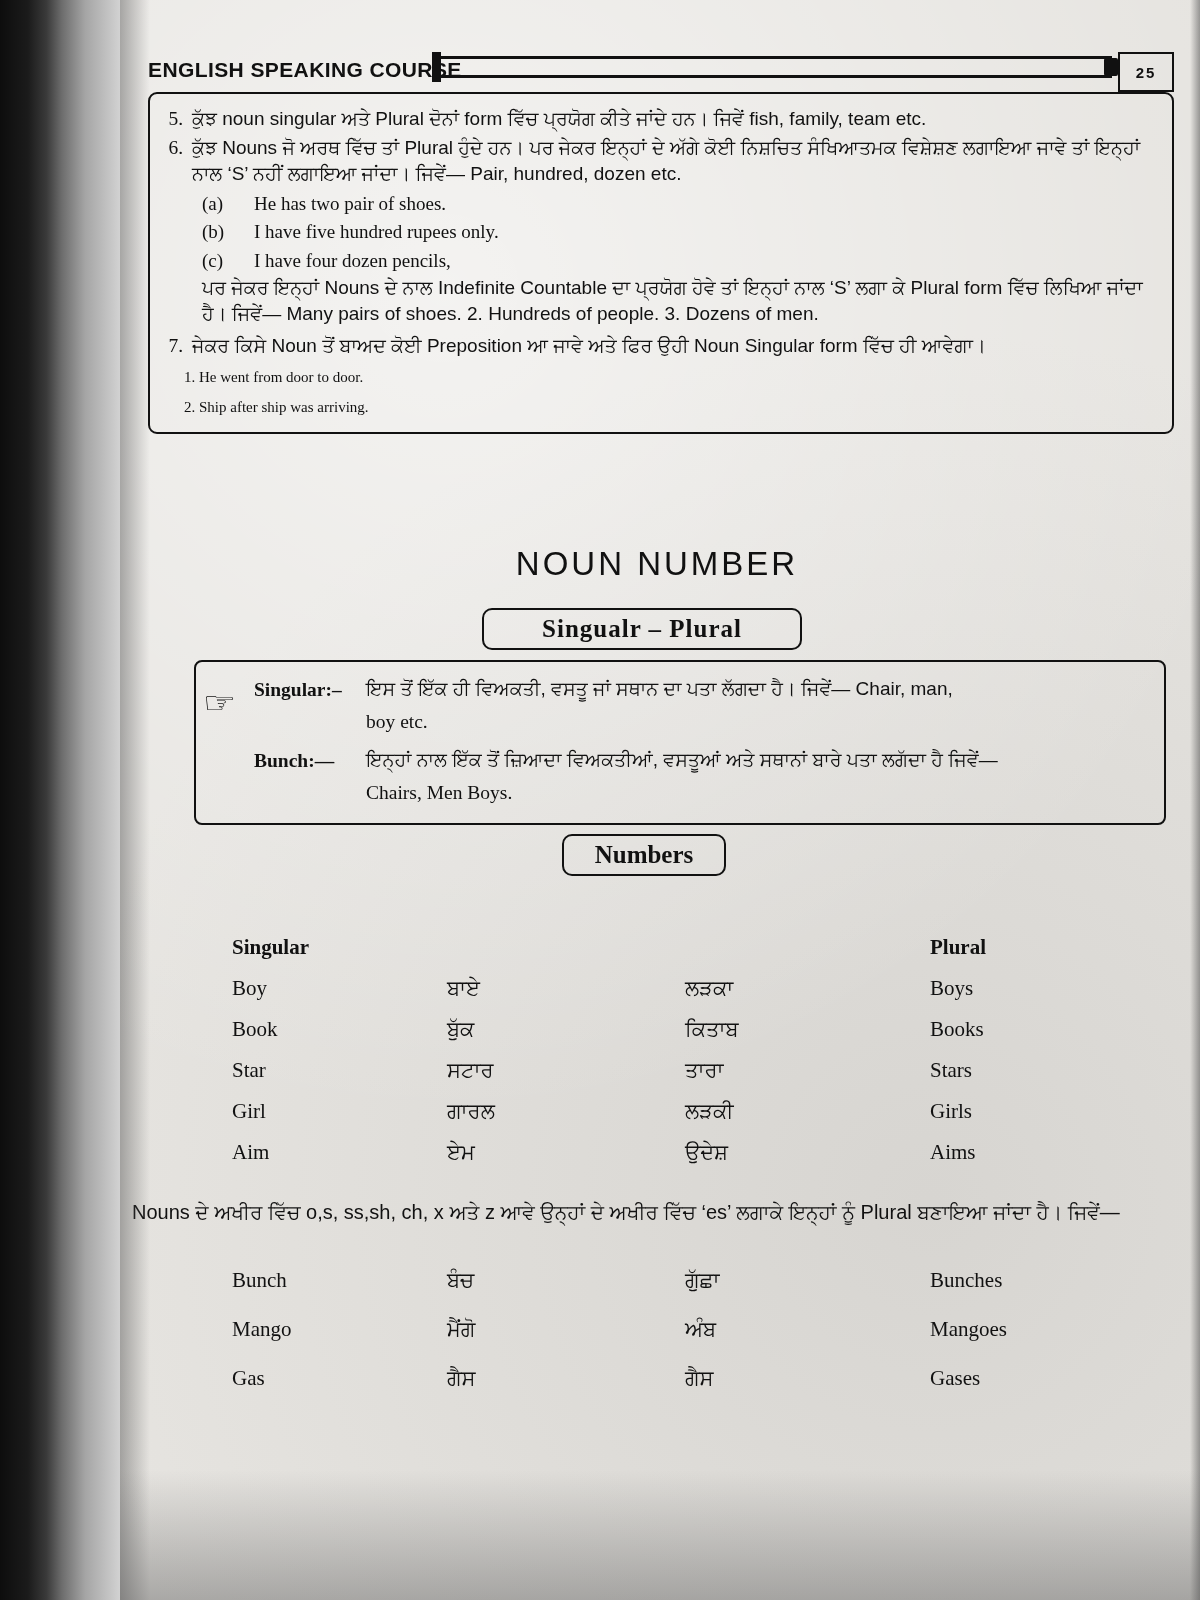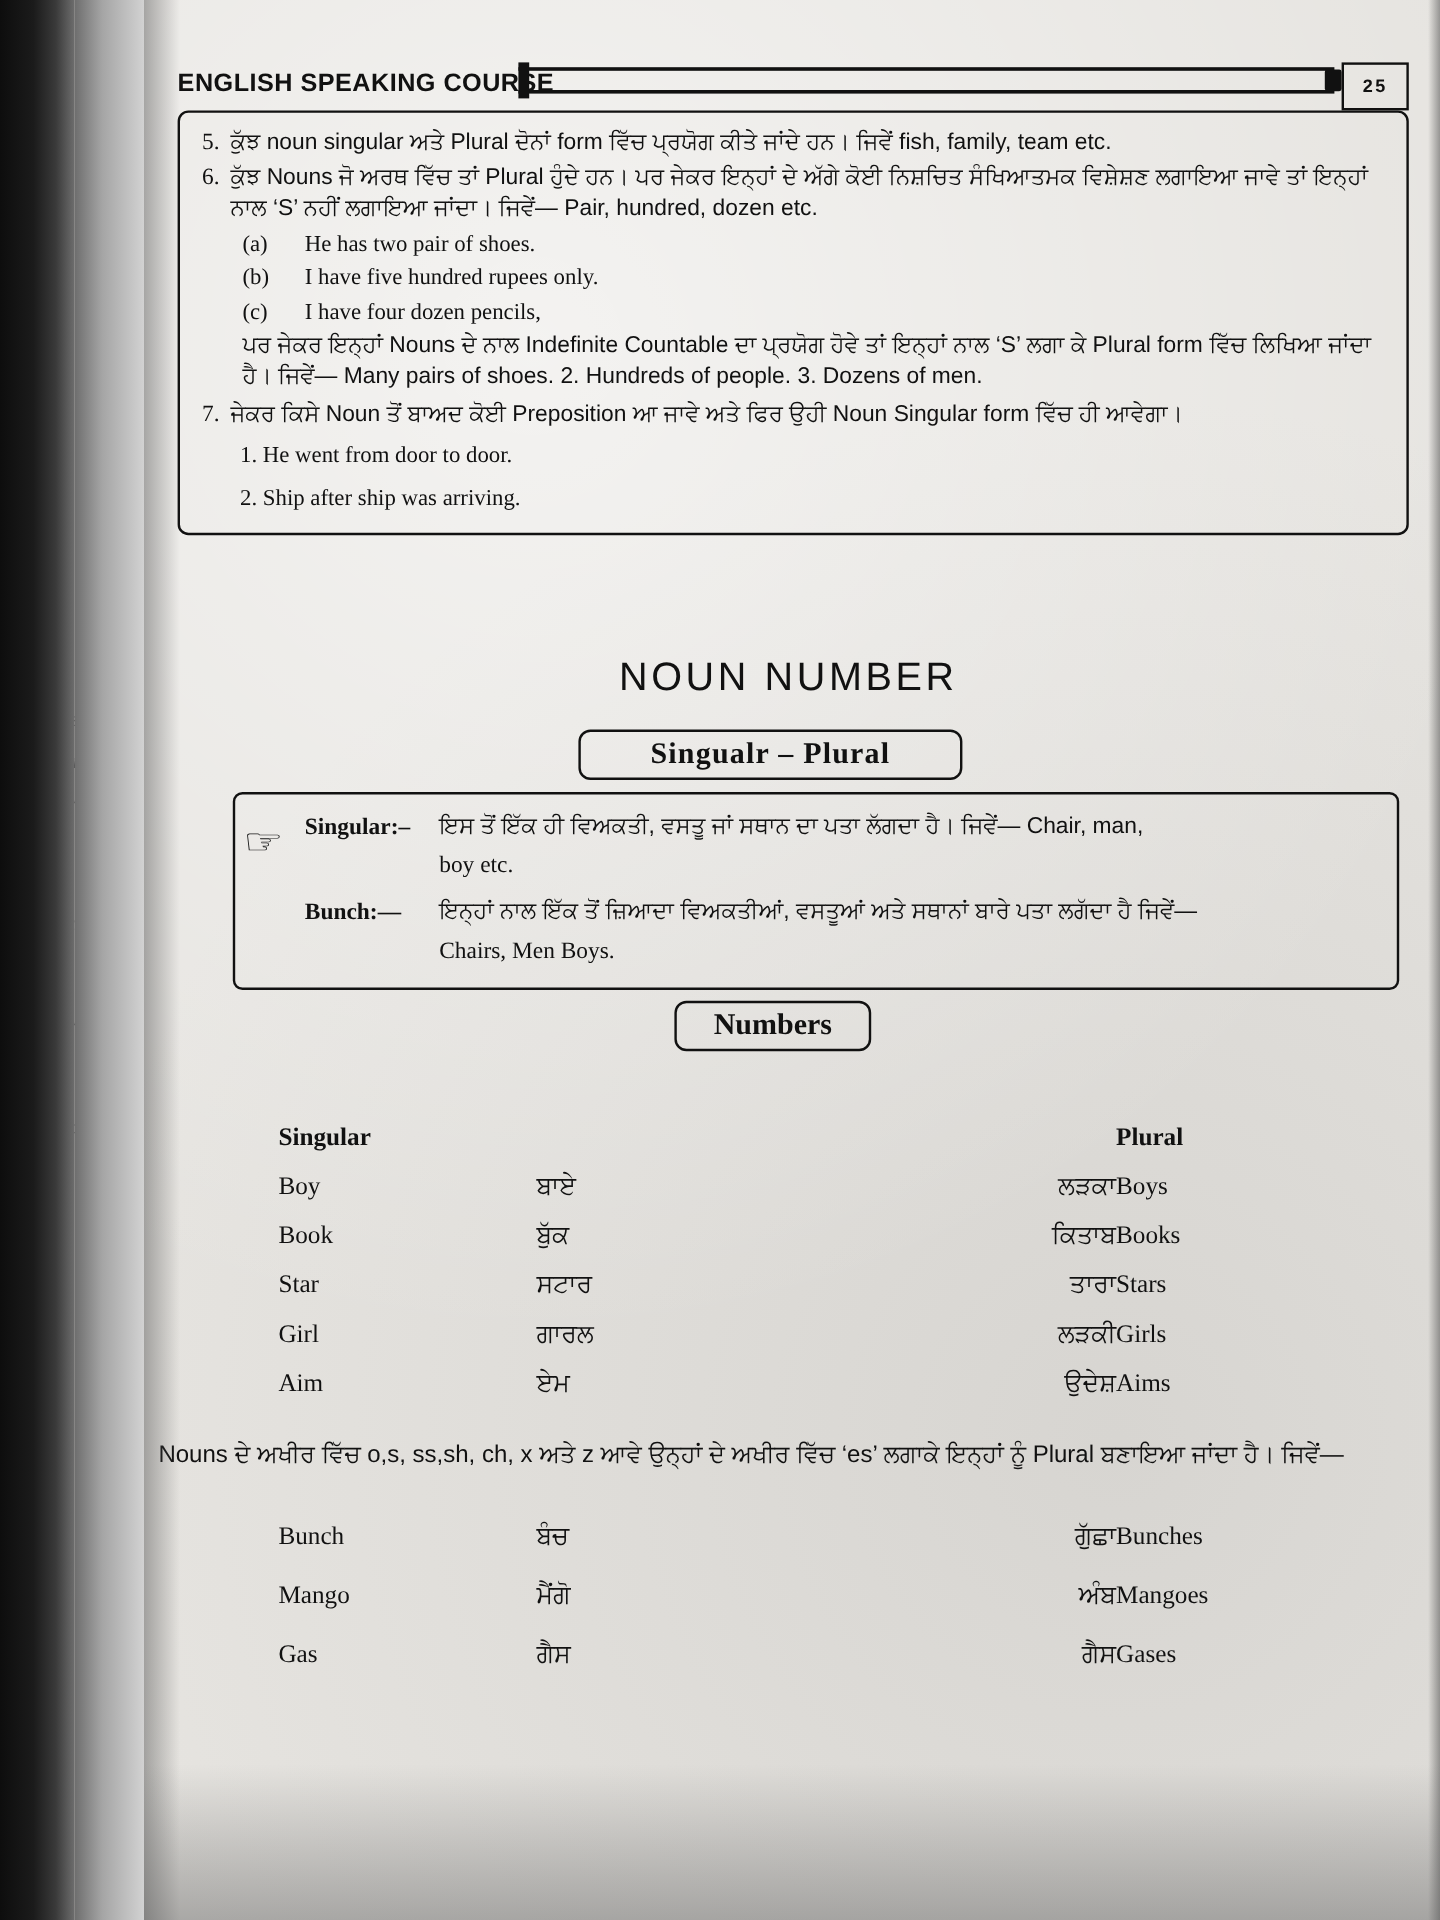--- a/index.html
+++ b/index.html
@@ -113,21 +113,21 @@
   .rule .txt { flex:1; }
   .sub {
     display:flex; align-items:flex-start;
     font-size:19px; line-height:1.5; margin-left:38px;
   }
   .sub .lbl { width:52px; flex:0 0 52px; }
   .cont {
     font-size:19.5px; line-height:1.36; margin-left:38px;
   }
   .num-list {
-    font-size:19px; line-height:1.5; margin-left:36px; margin-top:7px;
+    font-size:15px; line-height:1.5; margin-left:20px; margin-top:7px;
   }
   .pa { font-family:"Liberation Sans", sans-serif; font-size:19px; }
 
   
   .h-main {
     position:absolute; left:0; right:0; top:545px;
     text-align:center;
     font-family:"Liberation Sans", sans-serif;
     font-weight:normal; font-size:33px; letter-spacing:3px;
     color:#111;
@@ -164,21 +164,21 @@
     position:absolute; left:0; right:10px; top:890px;
     text-align:center;
     font-size:20px;
   }
 
   
   .tbl { position:absolute; left:100px; right:20px; }
   .trow { display:flex; align-items:baseline; }
   .c1 { width:215px; flex:0 0 215px; font-size:21px; }
   .c2 { width:238px; flex:0 0 238px; font-size:21px; font-family:"Liberation Sans", sans-serif; }
-  .c3 { width:245px; flex:0 0 245px; font-size:21px; font-family:"Liberation Sans", sans-serif;text-align:right; }
+  .c3 { width:245px; flex:0 0 245px; font-size:21px; font-family:"Liberation Sans", sans-serif; }
   .c4 { flex:1; font-size:21px; }
   .thead .c1, .thead .c4 { font-weight:bold; }
   #tbl1 { top:935px; }
   #tbl1 .trow { margin-bottom:16px; }
   #tbl2 { top:1268px; }
   #tbl2 .trow { margin-bottom:24px; }
 
   .para-es {
     position:absolute; left:0; right:12px; top:1198px;
     font-size:20px; line-height:1.4;

